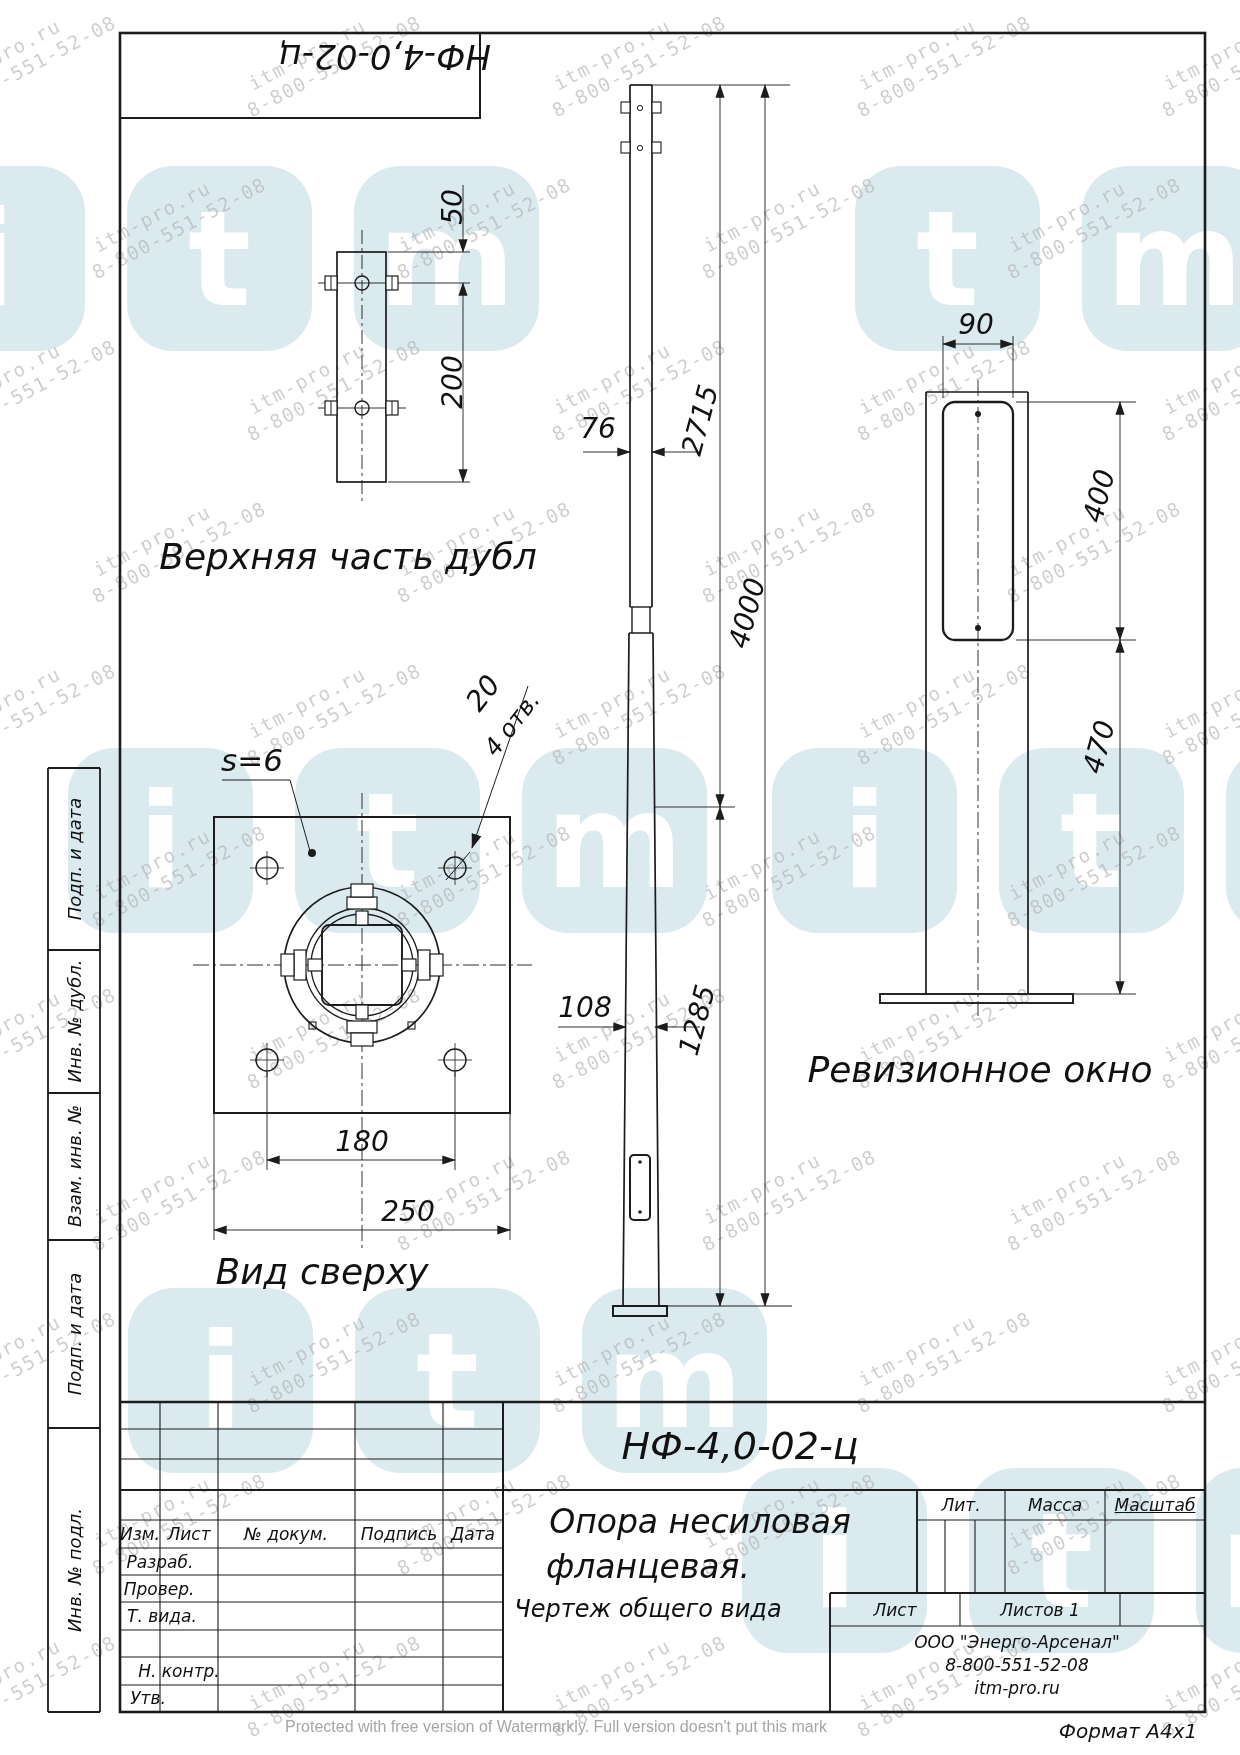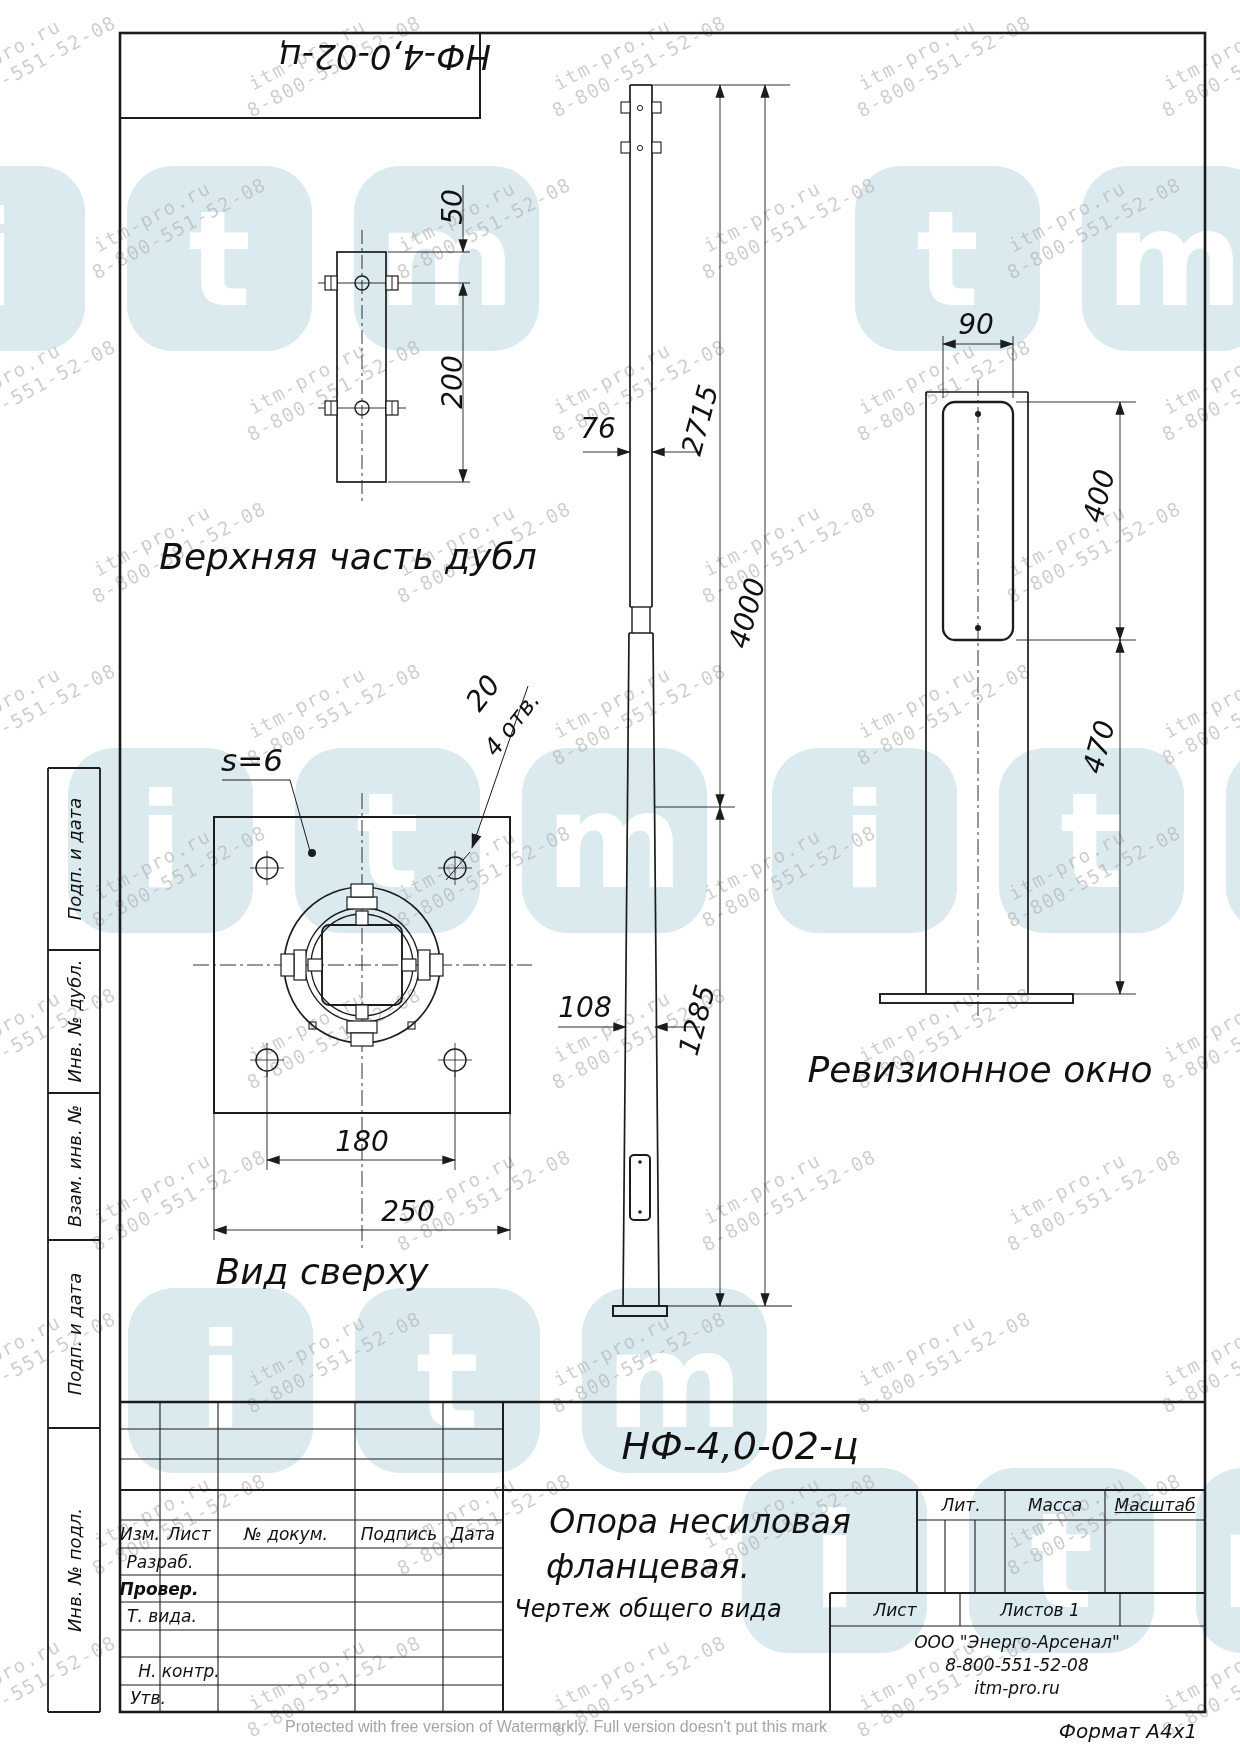--- a/index.html
+++ b/index.html
@@ -437,21 +437,21 @@
     <div class="lbl stamp-t" style="left:648px;top:1566px;">фланцевая.</div>
     <div class="lbl stamp-sub" style="left:648px;top:1609px;">Чертеж общего вида</div>
 
     <div class="lbl stamp-s" style="left:140px;top:1534px;">Изм.</div>
     <div class="lbl stamp-s" style="left:189px;top:1534px;">Лист</div>
     <div class="lbl stamp-s" style="left:286px;top:1534px;">№ докум.</div>
     <div class="lbl stamp-s" style="left:399px;top:1534px;">Подпись</div>
     <div class="lbl stamp-s" style="left:473px;top:1534px;">Дата</div>
 
     <div class="lbl stamp-s" style="left:160px;top:1562px;">Разраб.</div>
-    <div class="lbl stamp-s" style="left:159px;top:1589px;font-weight:bold;">Провер.</div>
+    <div class="lbl stamp-s" style="left:159px;top:1589px;">Провер.</div>
     <div class="lbl stamp-s" style="left:162px;top:1616px;">Т. вида.</div>
     <div class="lbl stamp-s" style="left:163px;top:1671px;padding-left:32px;">Н. контр.</div>
     <div class="lbl stamp-s" style="left:148px;top:1698px;">Утв.</div>
 
     <div class="lbl stamp-s" style="left:961px;top:1505px;">Лит.</div>
     <div class="lbl stamp-s" style="left:1055px;top:1505px;">Масса</div>
     <div class="lbl stamp-s" style="left:1155px;top:1505px;text-decoration:underline;">Масштаб</div>
     <div class="lbl stamp-s" style="left:895px;top:1610px;">Лист</div>
     <div class="lbl stamp-s" style="left:1040px;top:1610px;">Листов 1</div>
 

